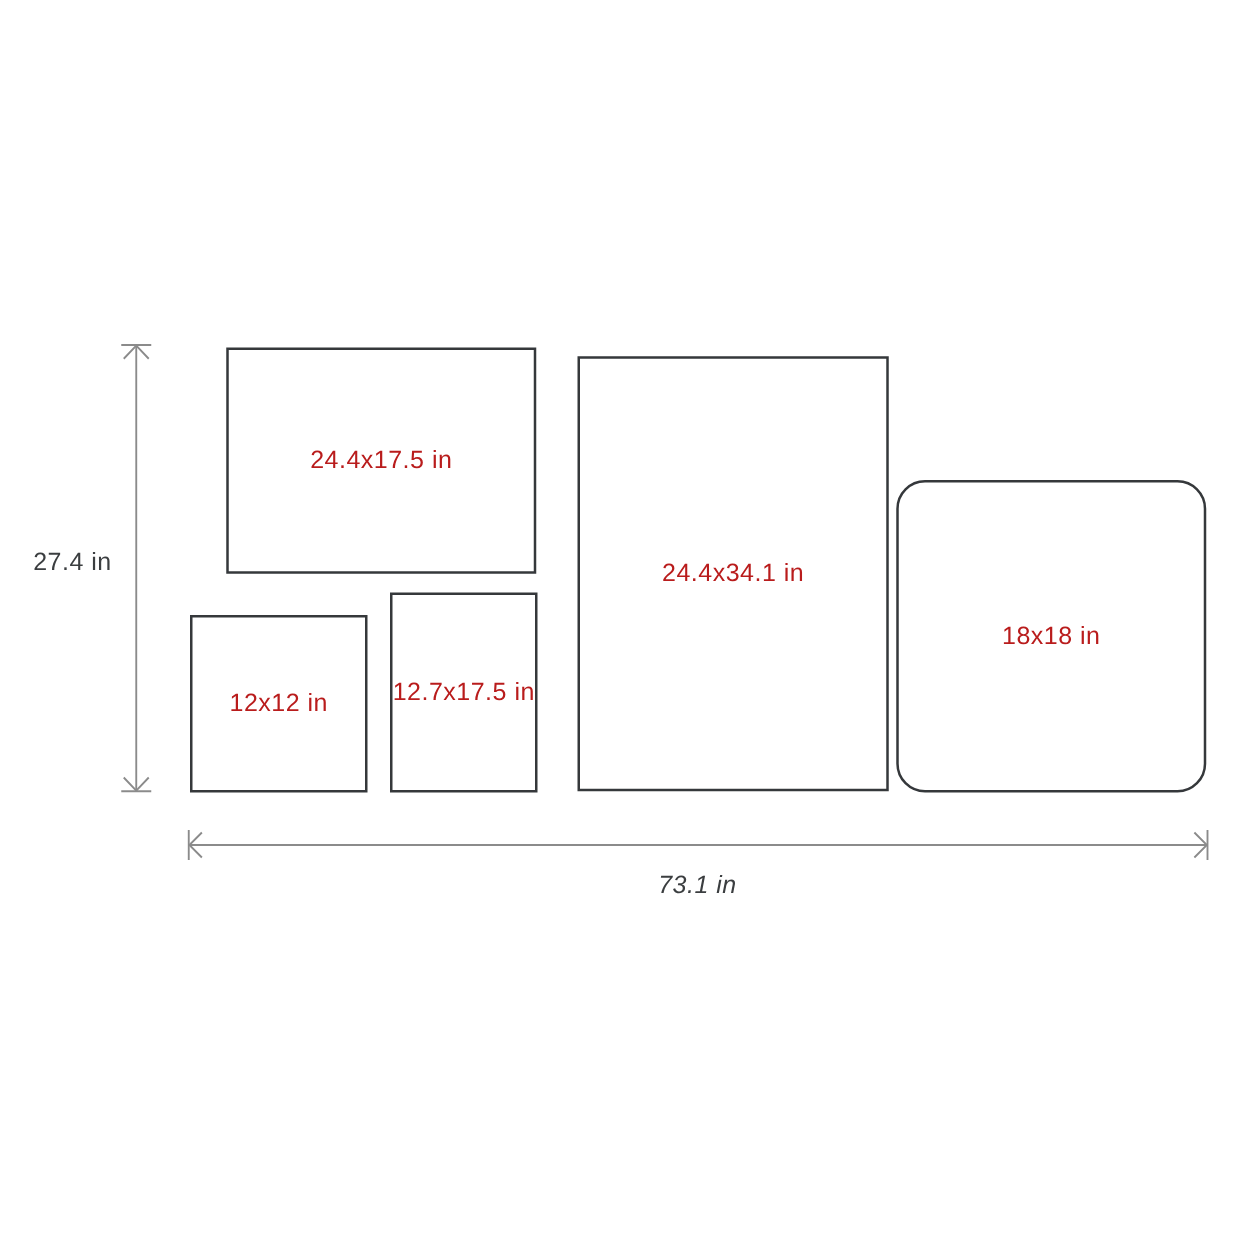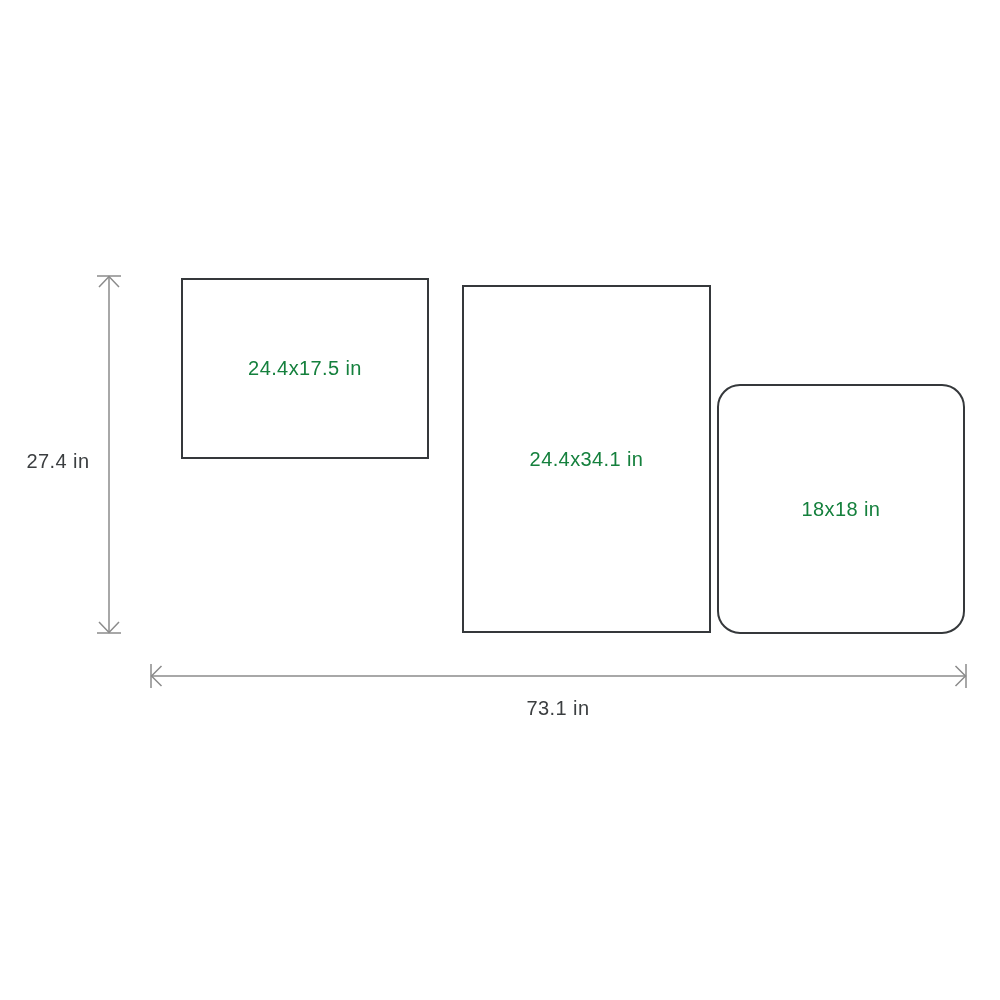--- a/index.html
+++ b/index.html
@@ -19,40 +19,40 @@
     position: absolute;
     box-sizing: border-box;
     border: 2px solid #35383b;
     background: #ffffff;
     display: flex;
     align-items: center;
     justify-content: center;
   }
   .frame-label {
     font-size: 20px;
-    color: #15803d;
+    color: #b91c1c;
     letter-spacing: 0.4px;
     white-space: nowrap;
   }
   .frame-1 { left: 181px; top: 278px; width: 248px; height: 181px; }
   .frame-2 { left: 152px; top: 492px; width: 142px; height: 142px; }
   .frame-3 { left: 312px; top: 474px; width: 118px; height: 160px; }
   .frame-4 { left: 462px; top: 285px; width: 249px; height: 348px; }
   .frame-5 { left: 717px; top: 384px; width: 248px; height: 250px; border-radius: 23px; }
 
   .dim-label {
     position: absolute;
     font-size: 20px;
     color: #3b3e40;
     letter-spacing: 0.4px;
     text-align: center;
     white-space: nowrap;
   }
-  .v-dim-label { left: 18px; top: 450px; width: 80px; }
-  .h-dim-label { left: 508px; top: 697px; width: 100px; }
+  .v-dim-label { left: 18px; top: 439px; width: 80px; }
+  .h-dim-label { left: 508px; top: 697px; width: 100px; font-style: italic; }
 
   .arrow-svg { position: absolute; }
   .v-arrow { left: 85px; top: 268px; }
   .h-arrow { left: 143px; top: 656px; }
   .arrow-stroke {
     stroke: #8b8b8b;
     stroke-width: 1.5;
     fill: none;
   }
 </style>
@@ -67,21 +67,27 @@
     <path class="arrow-stroke" d="M14 19 L24 8.5 L34 19"></path>
     <line class="arrow-stroke" x1="12" y1="365" x2="36" y2="365"></line>
     <path class="arrow-stroke" d="M14 354 L24 364.5 L34 354"></path>
   </svg>
   <div class="dim-label v-dim-label">27.4 in</div>
 
   <div class="frame frame-1">
     <span class="frame-label">24.4x17.5 in</span>
   </div>
 
+  <div class="frame frame-2">
+    <span class="frame-label">12x12 in</span>
+  </div>
 
+  <div class="frame frame-3">
+    <span class="frame-label">12.7x17.5 in</span>
+  </div>
 
   <div class="frame frame-4">
     <span class="frame-label">24.4x34.1 in</span>
   </div>
 
   <div class="frame frame-5">
     <span class="frame-label">18x18 in</span>
   </div>
 
   <svg class="arrow-svg h-arrow" width="832" height="40" viewBox="0 0 832 40">

